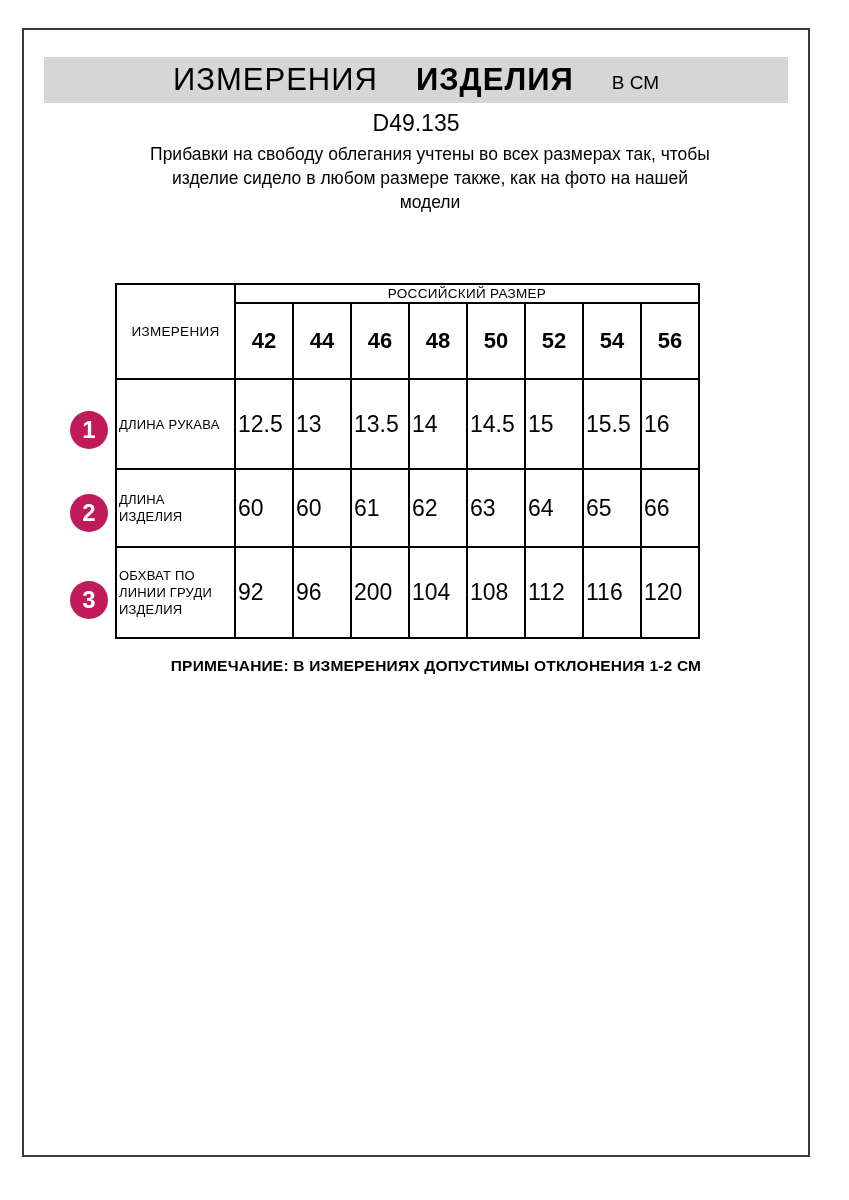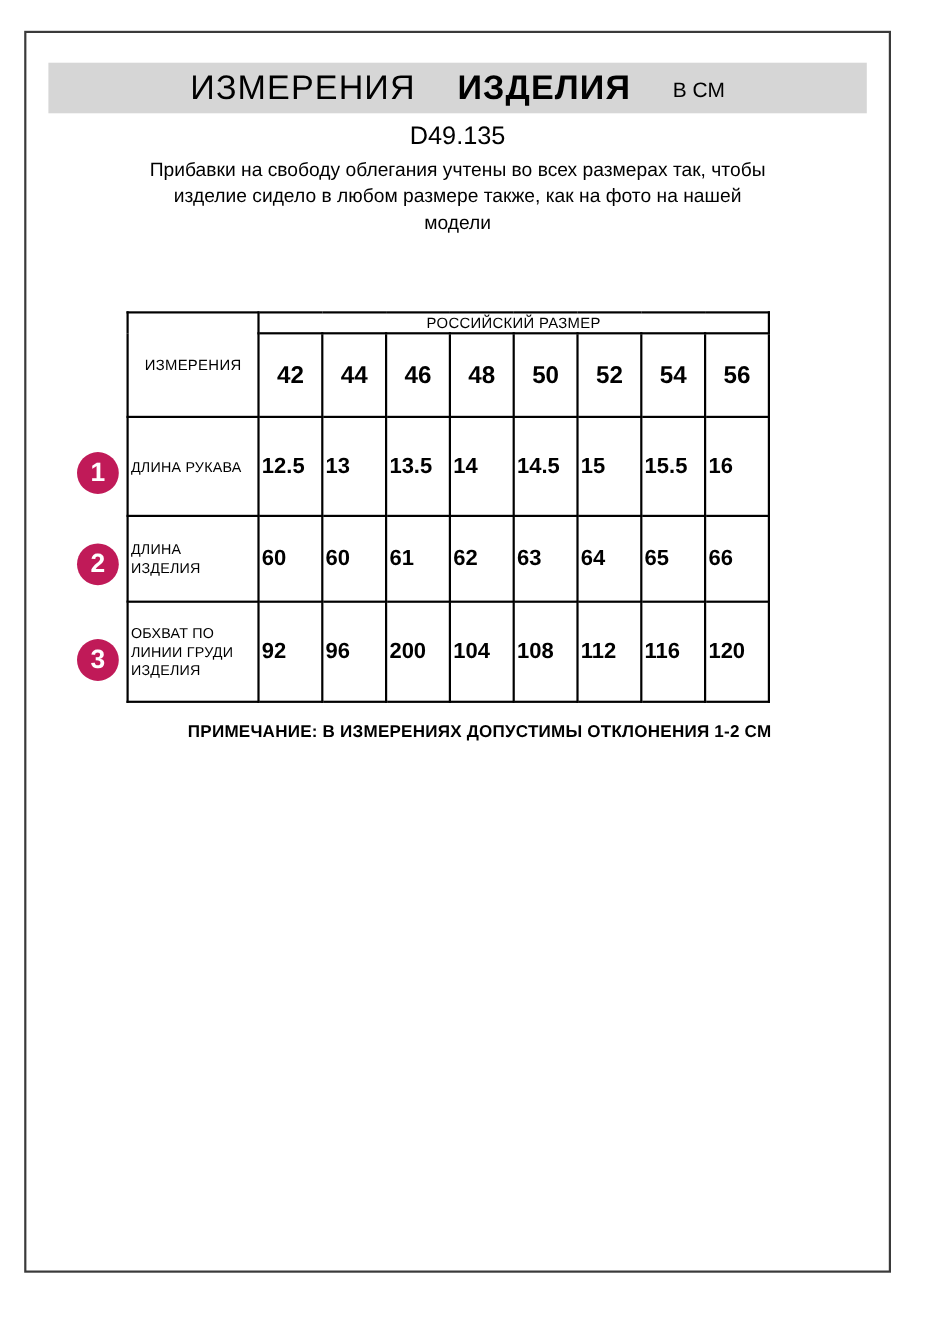--- a/index.html
+++ b/index.html
@@ -65,20 +65,21 @@
   }
   .subtitle {
     position: absolute;
     left: 0;
     top: 112px;
     width: 100%;
     text-align: center;
     font-size: 17.5px;
     line-height: 24px;
     white-space: pre-line;
+    padding-left: 14px;
   }
   .table-area {
     position: absolute;
     left: 91px;
     top: 253px;
   }
   table.size-table {
     border-collapse: collapse;
     table-layout: fixed;
   }
@@ -87,21 +88,21 @@
     vertical-align: middle;
     padding: 0 2px;
     background: #fff;
   }
   .col-label { width: 119px; }
   .col-size  { width: 58px; }
   tr.group-row th { height: 17px; font-size: 13.5px; font-weight: 400; letter-spacing: 0.3px; }
   th.corner { font-size: 13.5px; font-weight: 400; letter-spacing: 0.5px; }
   tr.sizes-row th { height: 74px; font-size: 22px; font-weight: 700; }
   td.row-label { font-size: 13px; font-weight: 400; letter-spacing: 0.2px; white-space: pre-line; line-height: 17px; }
-  td.val { font-size: 20px; font-weight: 700; }
+  td.val { font-size: 23px; font-weight: 400; }
   tr.data-row-0 td { height: 88px; }
   tr.data-row-1 td { height: 76px; }
   tr.data-row-2 td { height: 89px; border-radius: 15px; }
   .badge {
     position: absolute;
     width: 38px;
     height: 38px;
     border-radius: 50%;
     background: var(--badge, #c01a58);
     color: #ffffff;

